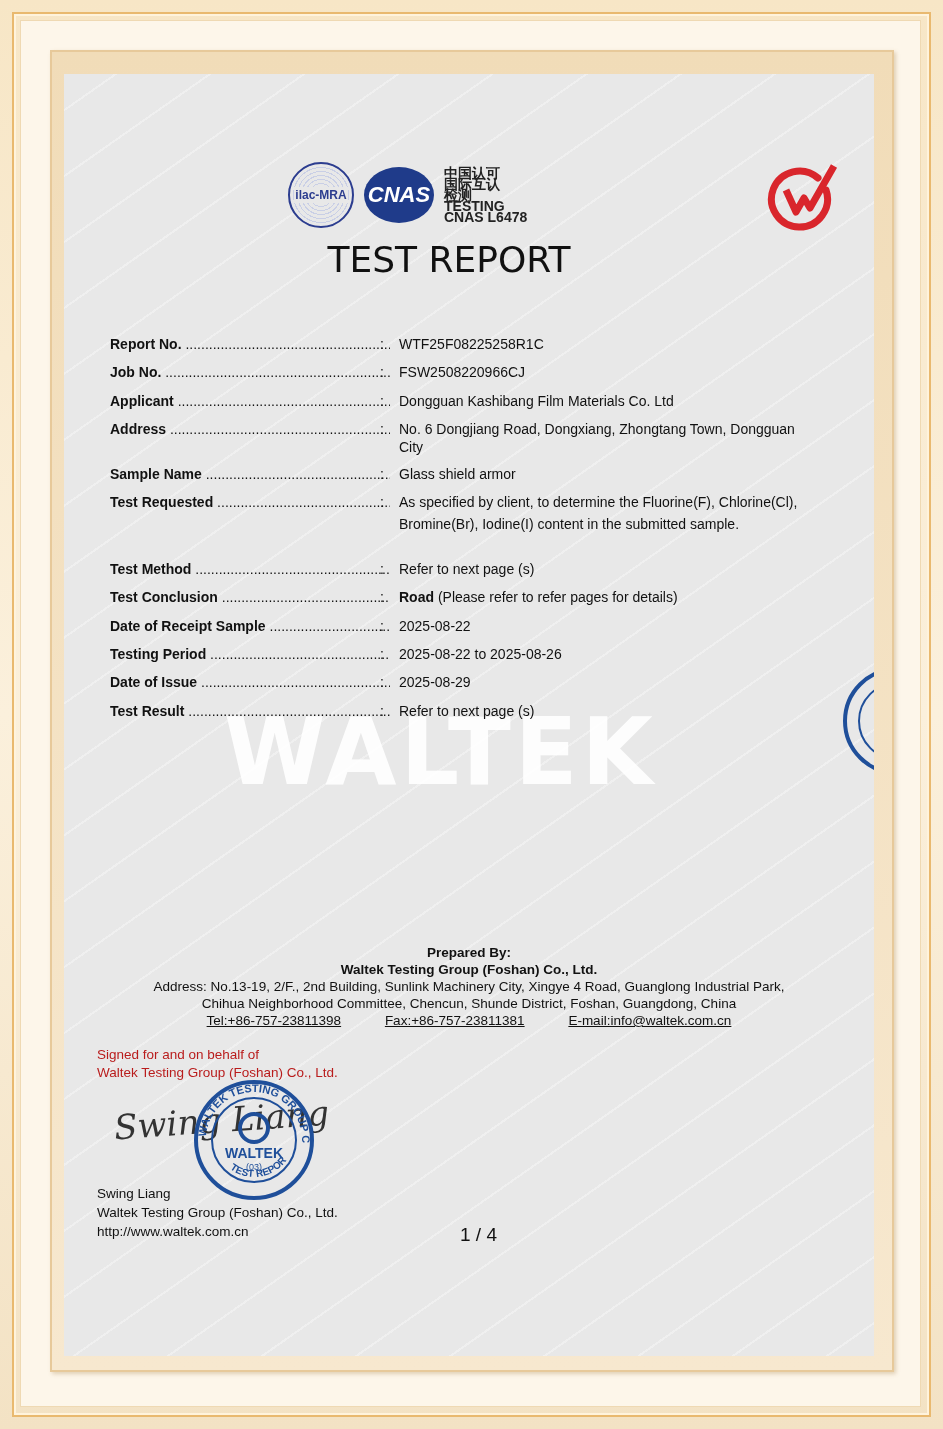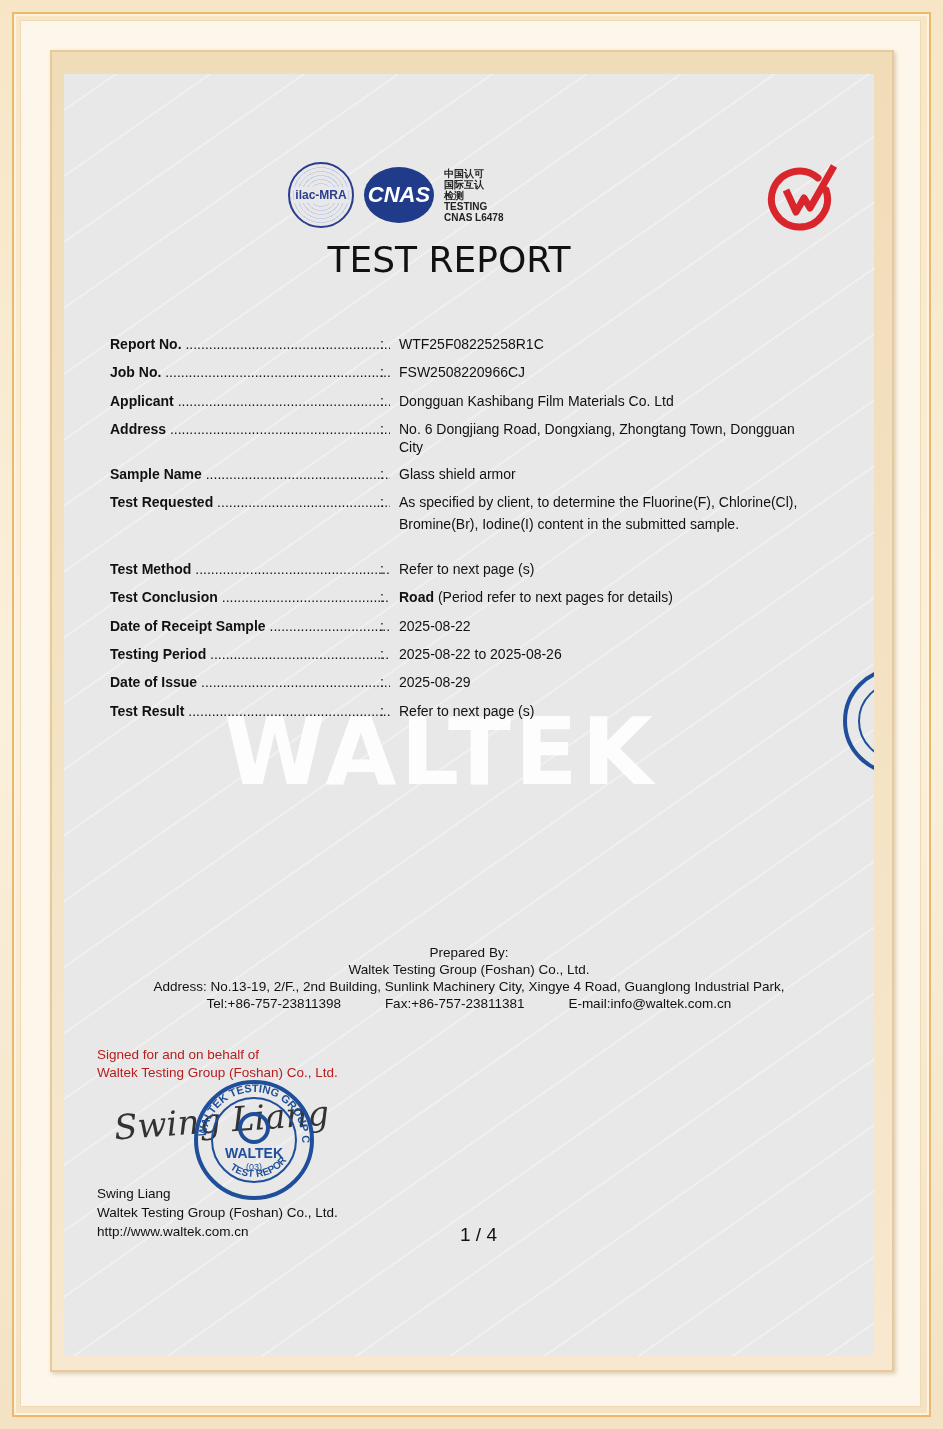--- a/index.html
+++ b/index.html
@@ -12,33 +12,33 @@
     background:linear-gradient(180deg,#f1dcb8,#f7e8cf); border:2px solid #e7c99a; box-shadow: 2px 2px 4px rgba(160,120,60,0.3); }
   .paper { position:absolute; left:64px; top:74px; width:810px; height:1282px; background:#e8e8e8; overflow:hidden; }
   .wm-pattern { position:absolute; inset:0;
     background-image:repeating-linear-gradient(-35deg, rgba(255,255,255,0) 0 26px, rgba(255,255,255,0.55) 26px 28px, rgba(255,255,255,0) 28px 54px);
     opacity:0.6; }
   .wm-big { position:absolute; left:160px; top:625px; font-size:92px; font-weight:bold; color:#ffffff; letter-spacing:4px; opacity:0.95; font-family:"DejaVu Sans", sans-serif; }
   .logos { position:absolute; left:200px; top:86px; height:70px; display:flex; align-items:center; gap:10px; }
   .ilac { width:62px; height:62px; border-radius:50%; border:2px solid #2c3d8f; display:flex; align-items:center; justify-content:center; font-size:12px; font-weight:bold; color:#2c3d8f; background:repeating-radial-gradient(circle, #e8e8e8 0 3px, #c9cfe6 3px 4px);margin-left:24px; }
   .ilac span { background:#e8e8e8; padding:1px; }
   .cnas { width:70px; height:56px; border-radius:50%; background:#1f3b8a; display:flex; align-items:center; justify-content:center; color:#fff; font-weight:bold; font-style:italic; font-size:22px; }
-  .cnas-text { font-size:10px; line-height:11px; color:#222; font-weight:bold; }
+  .cnas-text { font-size:14px; line-height:11px; color:#222; font-weight:bold; }
   .brand-logo { position:absolute; left:702px; top:86px; width:72px; height:72px; }
   .title { position:absolute; left:0; width:770px; top:165px; text-align:center; font-size:36px; color:#111; font-family:"DejaVu Sans", sans-serif; }
   .fields { position:absolute; left:26px; top:262px; width:740px; }
   .row { position:absolute; left:0; width:740px; font-size:14px; color:#111; }
   .row .label { position:absolute; left:0; width:280px; font-weight:bold; white-space:nowrap; overflow:hidden;padding-left:20px; }
   .row .label::after { content:" ........................................................................................"; font-weight:normal; }
   .row .colon { position:absolute; left:290px; }
   .row .value { position:absolute; left:309px; width:400px; line-height:22px; top:-3px; }
   .row .value b { font-weight:bold; }
   .prepared { position:absolute; left:0; width:810px; top:870px; text-align:center; font-size:13.5px; color:#111; line-height:17px; }
-  .prepared .bold { font-weight:normal; }
-  .prepared .contact span { margin:0 20px; }
+  .prepared .bold { font-weight:bold; }
+  .prepared .contact span { margin:0 20px;text-decoration:underline; }
   .signed { position:absolute; left:33px; top:972px; font-size:13.5px; color:#b91c1c; line-height:18px; }
   .signature { position:absolute; left:50px; top:1026px; font-size:34px; font-style:italic; color:#333; font-family:"DejaVu Serif", serif; transform:rotate(-4deg); }
   .stamp { position:absolute; left:128px; top:1004px; width:124px; height:124px; }
   .signer { position:absolute; left:33px; top:1110px; font-size:13.5px; color:#111; line-height:19px; }
   .page-num { position:absolute; left:396px; top:1150px; font-size:19px; color:#111; }
   .edge-stamp { position:absolute; left:778px; top:592px; width:110px; height:110px; }
 </style>
 </head>
 <body>
 
@@ -104,21 +104,21 @@
       <span class="value">As specified by client, to determine the Fluorine(F), Chlorine(Cl), Bromine(Br), Iodine(I) content in the submitted sample.</span>
     </div>
     <div class="row" style="top:225px">
       <span class="label">Test Method</span>
       <span class="colon">:</span>
       <span class="value">Refer to next page (s)</span>
     </div>
     <div class="row" style="top:253px">
       <span class="label">Test Conclusion</span>
       <span class="colon">:</span>
-      <span class="value"><b>Road</b><span> (Period refer to next pages for details)</span></span>
+      <span class="value"><b>Road</b><span> (Please refer to refer pages for details)</span></span>
     </div>
     <div class="row" style="top:282px">
       <span class="label">Date of Receipt Sample</span>
       <span class="colon">:</span>
       <span class="value">2025-08-22</span>
     </div>
     <div class="row" style="top:310px">
       <span class="label">Testing Period</span>
       <span class="colon">:</span>
       <span class="value">2025-08-22 to 2025-08-26</span>
@@ -132,20 +132,21 @@
       <span class="label">Test Result</span>
       <span class="colon">:</span>
       <span class="value">Refer to next page (s)</span>
     </div>
   </div>
 
   <div class="prepared">
     <div class="bold">Prepared By:</div>
     <div class="bold">Waltek Testing Group (Foshan) Co., Ltd.</div>
     <div>Address: No.13-19, 2/F., 2nd Building, Sunlink Machinery City, Xingye 4 Road, Guanglong Industrial Park,</div>
+    <div>Chihua Neighborhood Committee, Chencun, Shunde District, Foshan, Guangdong, China</div>
     <div class="contact">
       <span>Tel:+86-757-23811398</span>
       <span>Fax:+86-757-23811381</span>
       <span>E-mail:info@waltek.com.cn</span>
     </div>
   </div>
 
   <div class="signed">
     <div>Signed for and on behalf of</div>
     <div>Waltek Testing Group (Foshan) Co., Ltd.</div>

